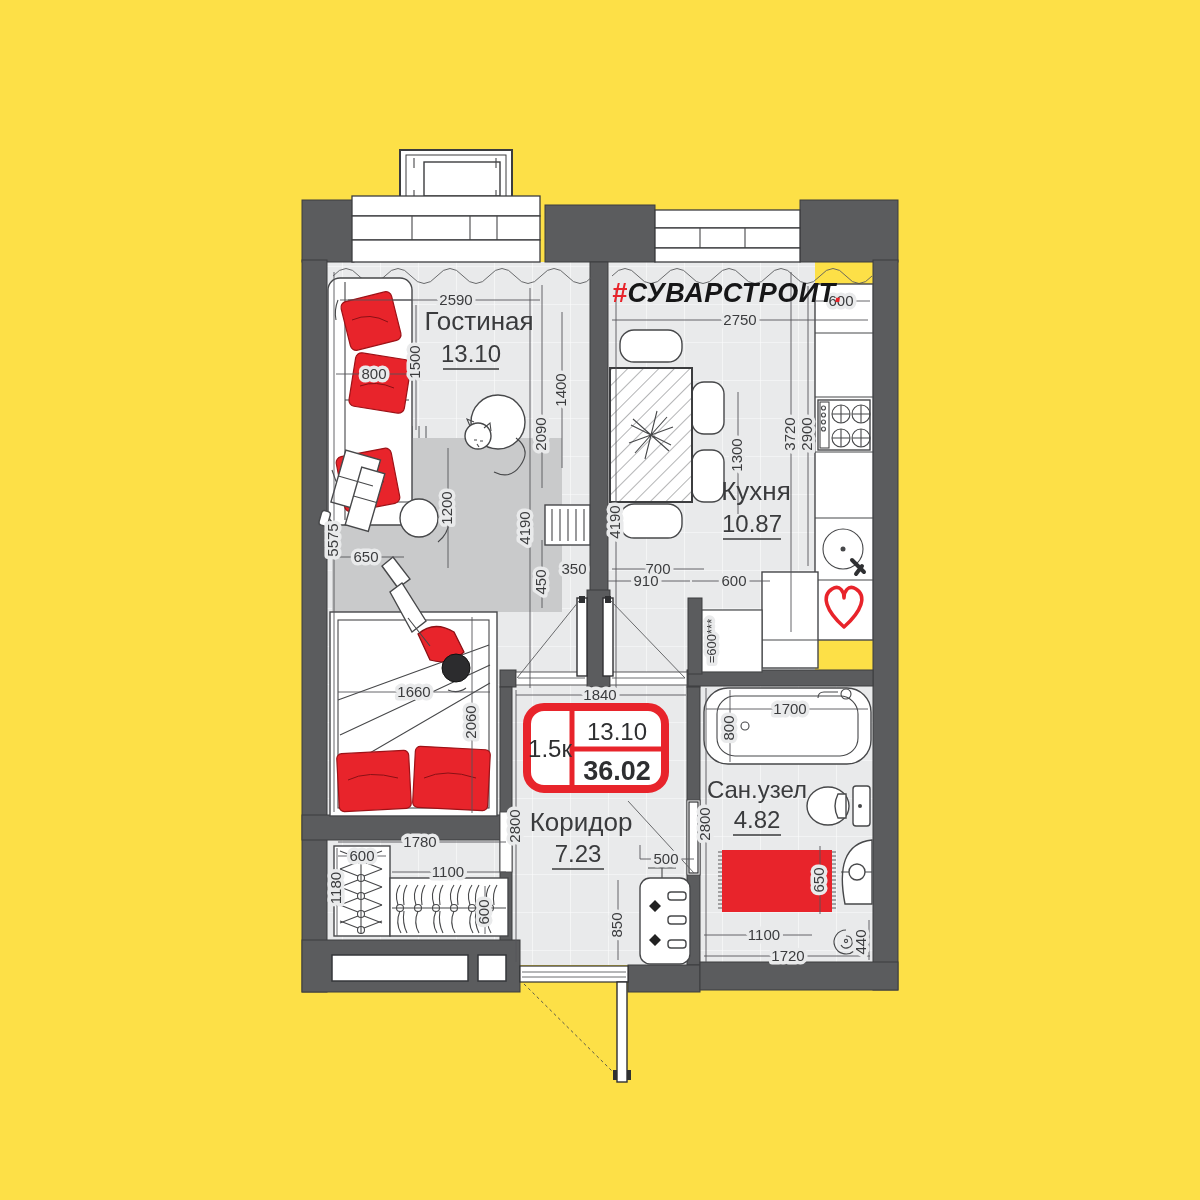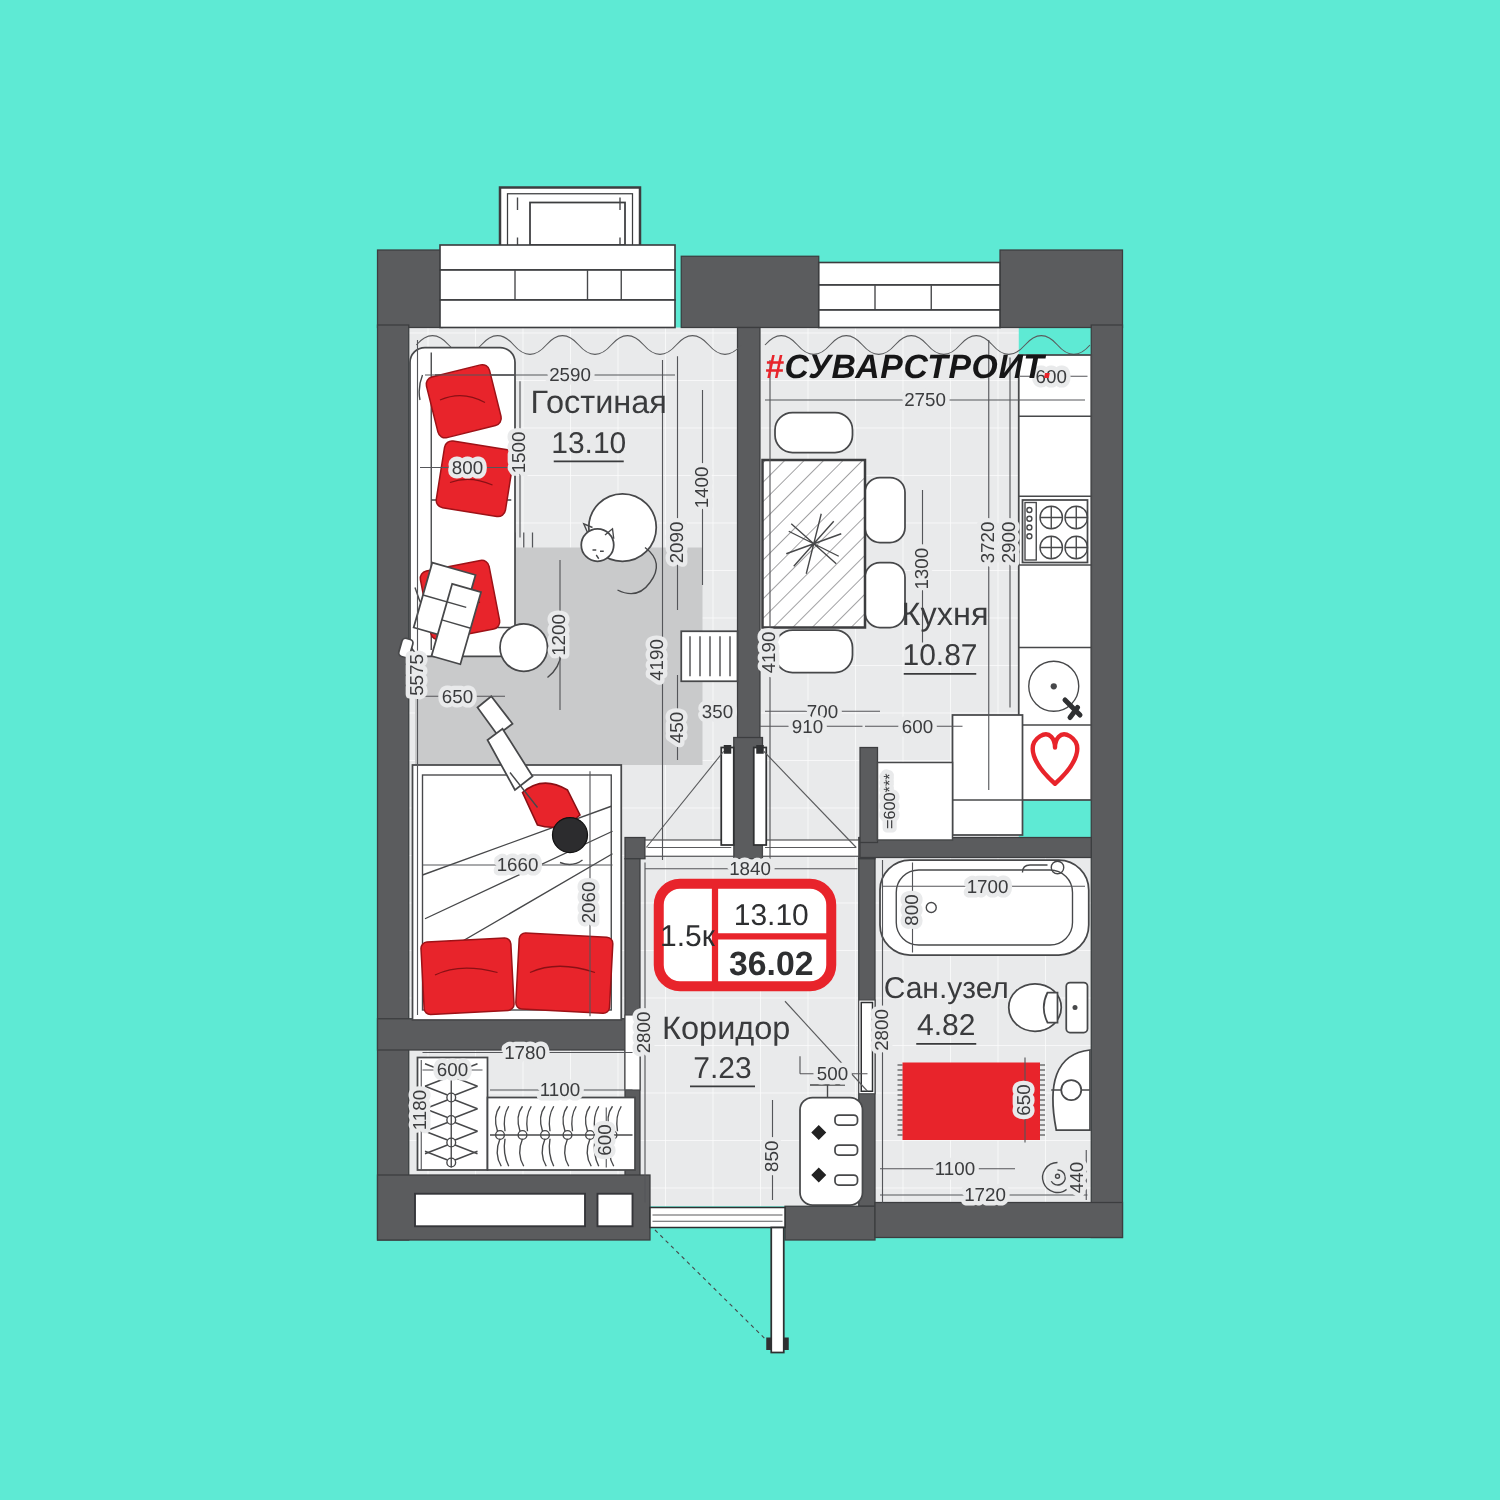--- a/index.html
+++ b/index.html
@@ -1,16 +1,16 @@
 <!DOCTYPE html>
 <html><head>
 <meta charset="utf-8">
 <style>
   html,body{margin:0;padding:0;background:#ffffff;}
-  .stage{width:1200px;height:1200px;background:#5eead4;position:relative;font-family:"Liberation Sans",sans-serif;}
+  .stage{width:1200px;height:1200px;background:#fde047;position:relative;font-family:"Liberation Sans",sans-serif;}
   svg{display:block}
   .w{fill:#5b5c5e;stroke:#3c3d3f;stroke-width:1;}
   .f{fill:#ffffff;stroke:#47484a;stroke-width:1.4;}
   .fl{fill:none;stroke:#47484a;stroke-width:1.1;}
   .thin{fill:none;stroke:#5a5b5d;stroke-width:0.9;}
   .dimline{stroke:#55565a;stroke-width:0.9;fill:none;}
   .dim{font-size:15px;fill:#3b3c3e;text-anchor:middle;stroke:#e9eaeb;stroke-width:7px;paint-order:stroke;stroke-linejoin:round;font-family:"Liberation Sans",sans-serif;}
   .dimsmall{font-size:13px;}
   .room{font-size:26px;fill:#3a3b3d;text-anchor:middle;font-family:"Liberation Sans",sans-serif;}
   .area{font-size:24px;fill:#3a3b3d;text-anchor:middle;font-family:"Liberation Sans",sans-serif;}

